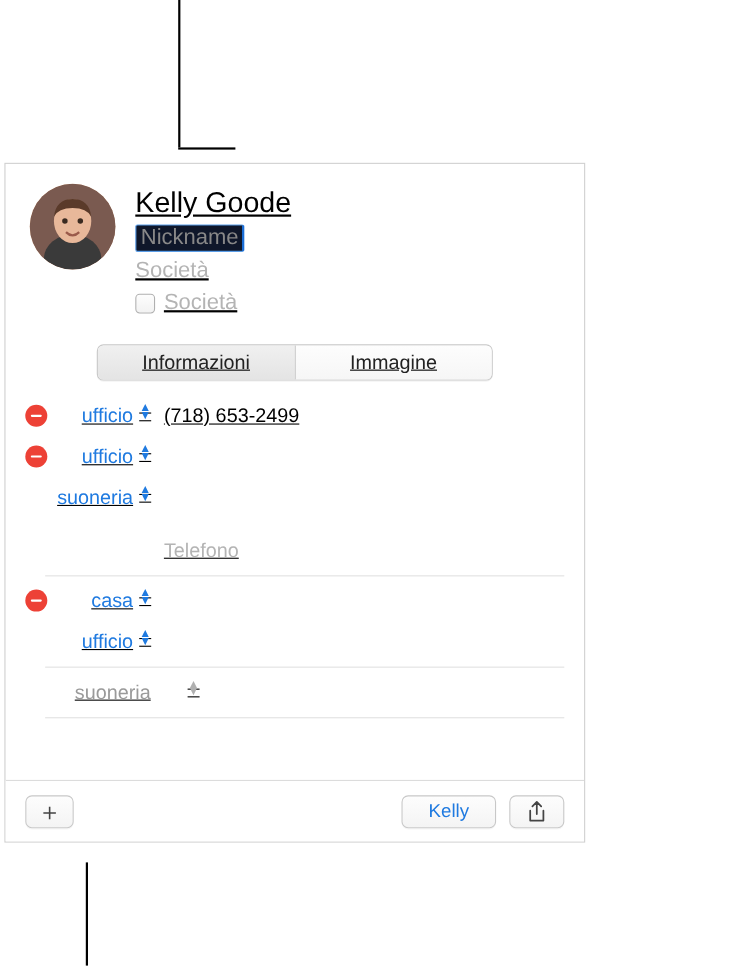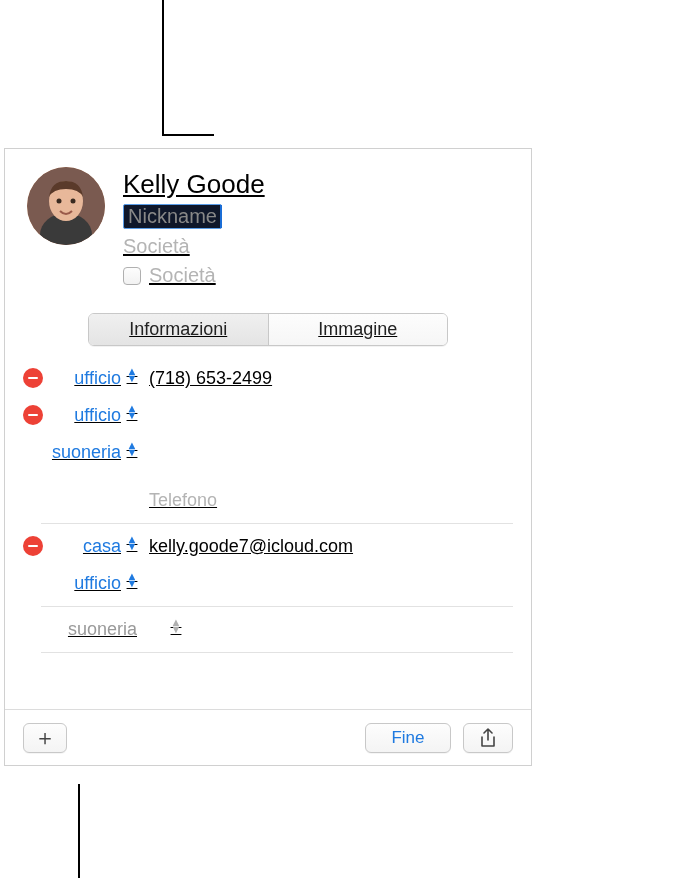--- a/index.html
+++ b/index.html
@@ -346,21 +346,20 @@
 
       <div class="divider"></div>
 
       <div class="field-row">
         <div class="remove-btn"></div>
         <div class="label-col">casa</div>
         <div class="arrows">
             <span>▲</span>
             <span>▼</span>
           </div>
-        <div class="value">kelly.goode7@icloud.com</div>
       </div>
 
       <div class="field-row">
         <div class="remove-spacer"></div>
         <div class="label-col">ufficio</div>
         <div class="arrows">
             <span>▲</span>
             <span>▼</span>
           </div>
       </div>
@@ -384,21 +383,21 @@
         <div class="label-col muted" style="visibility:hidden;">x</div>
       </div>
 
     </div>
 
     <div class="bottom-bar">
       <div class="btn add-btn">
         <span>＋</span>
       </div>
       <div class="spacer-flex"></div>
-      <div class="btn done-btn">Fine</div>
+      <div class="btn done-btn">Kelly</div>
       <div class="btn share-btn">
         <svg width="18" height="20" viewBox="0 0 18 20">
           <path d="M9 1 L9 12 M9 1 L5 5 M9 1 L13 5" stroke="#444" stroke-width="1.6" fill="none" stroke-linecap="round"></path>
           <path d="M3 9 L3 18 L15 18 L15 9" stroke="#444" stroke-width="1.6" fill="none" stroke-linecap="round" stroke-linejoin="round"></path>
         </svg>
       </div>
     </div>
   </div>
 
   <div class="callout-line-bottom"></div>

